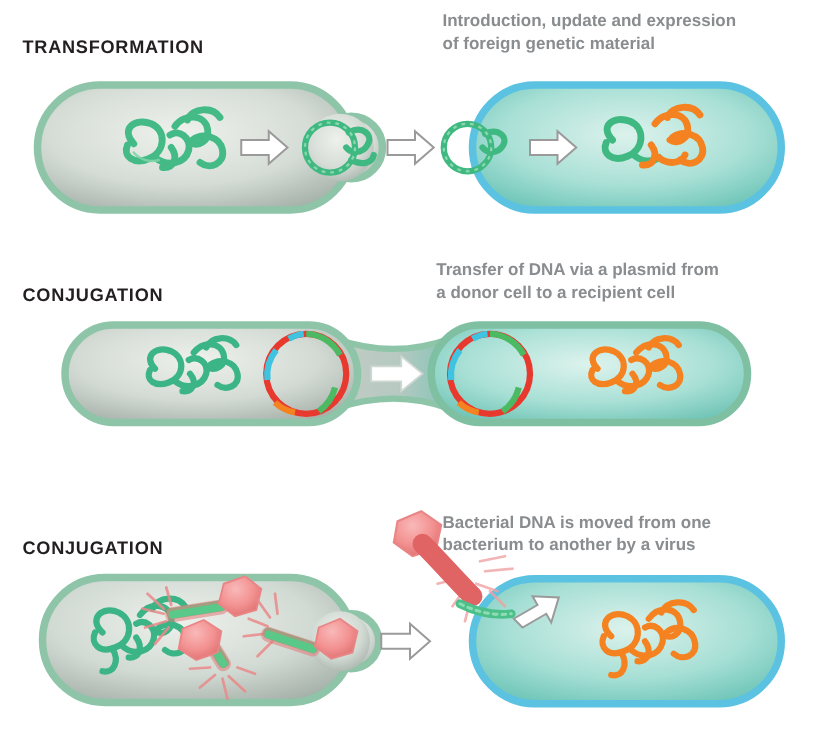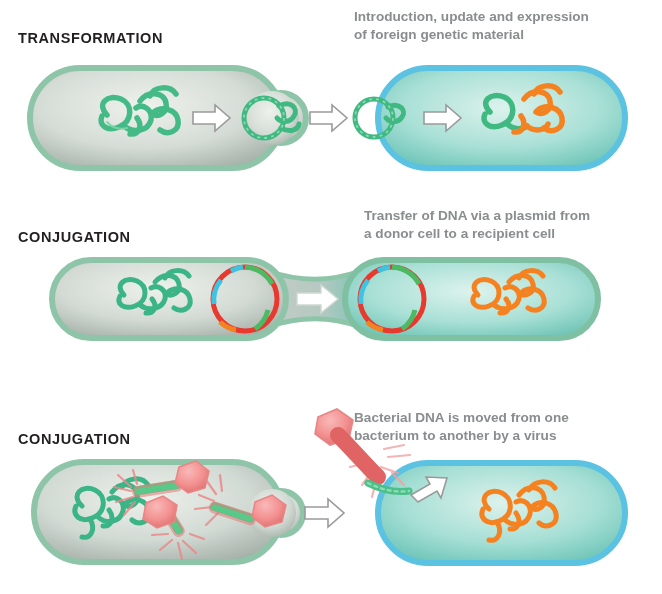--- a/index.html
+++ b/index.html
@@ -124,21 +124,21 @@
           <path d="M527,126 C534,132 545,131 548,124"></path>
         </g>
       </g>
     </svg>
   </div>
 
   <div class="row" id="row-conjugation">
 
     <div class="row-title" style="left:18px; top:33px;text-align:center;">CONJUGATION</div>
 
-    <div class="row-caption" style="left:364px; top:11px;">Transfer of DNA via a plasmid from
+    <div class="row-caption" style="left:349px; top:11px;">Transfer of DNA via a plasmid from
 a donor cell to a recipient cell</div>
 
     <svg class="svg-layer" width="662" height="205" viewBox="0 0 662 205">
       <defs>
         <radialGradient id="donorFill2" cx="45%" cy="36%" r="72%">
           <stop offset="0%" stop-color="#eef1ec"></stop>
           <stop offset="58%" stop-color="#d3dad4"></stop>
           <stop offset="100%" stop-color="#a4b0a8"></stop>
         </radialGradient>
         <radialGradient id="recipFillGreen" cx="50%" cy="40%" r="72%">

